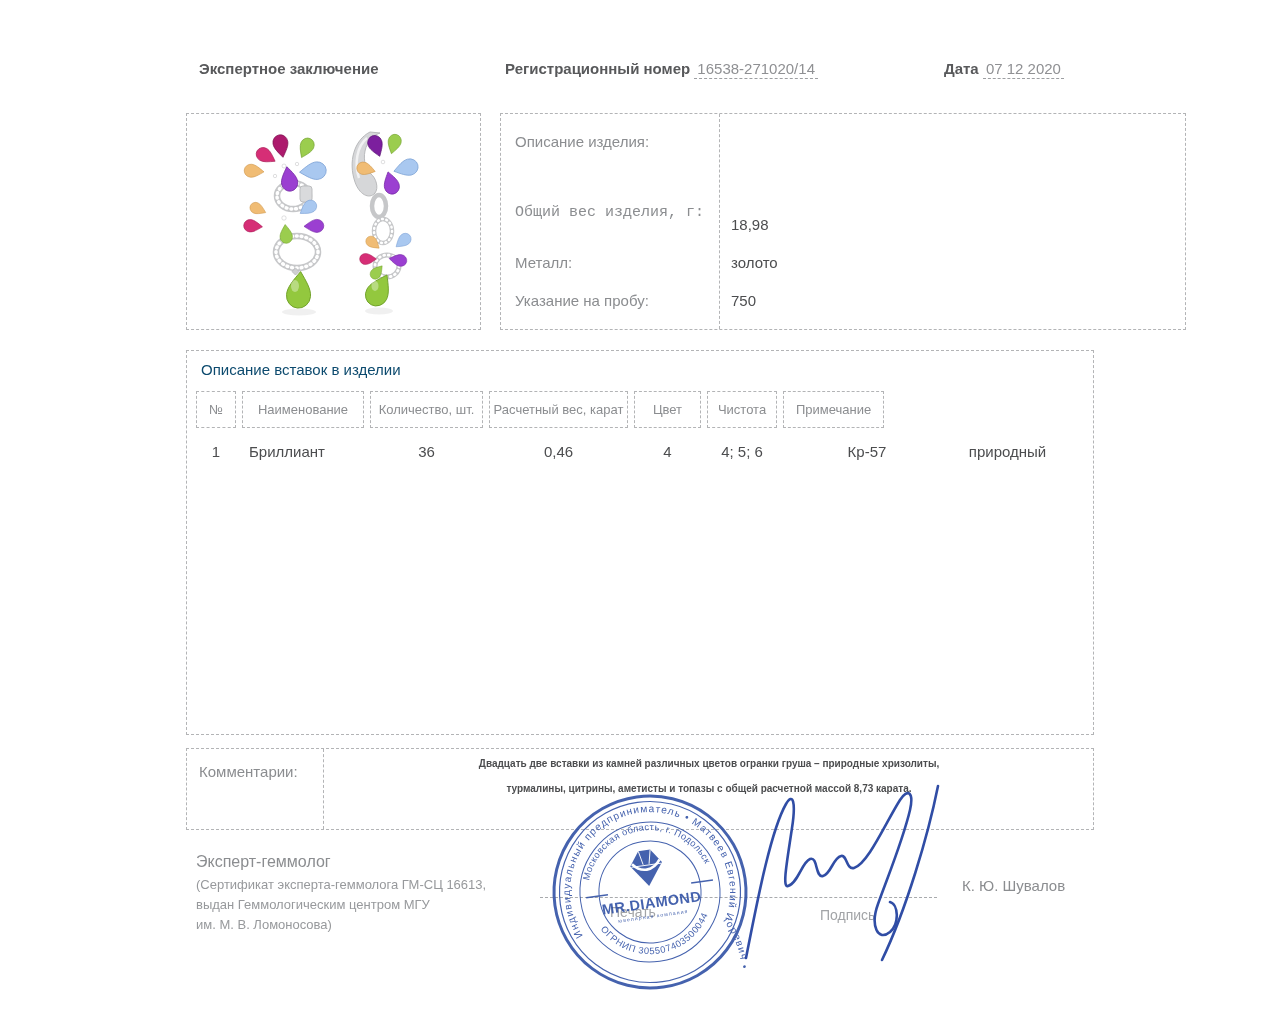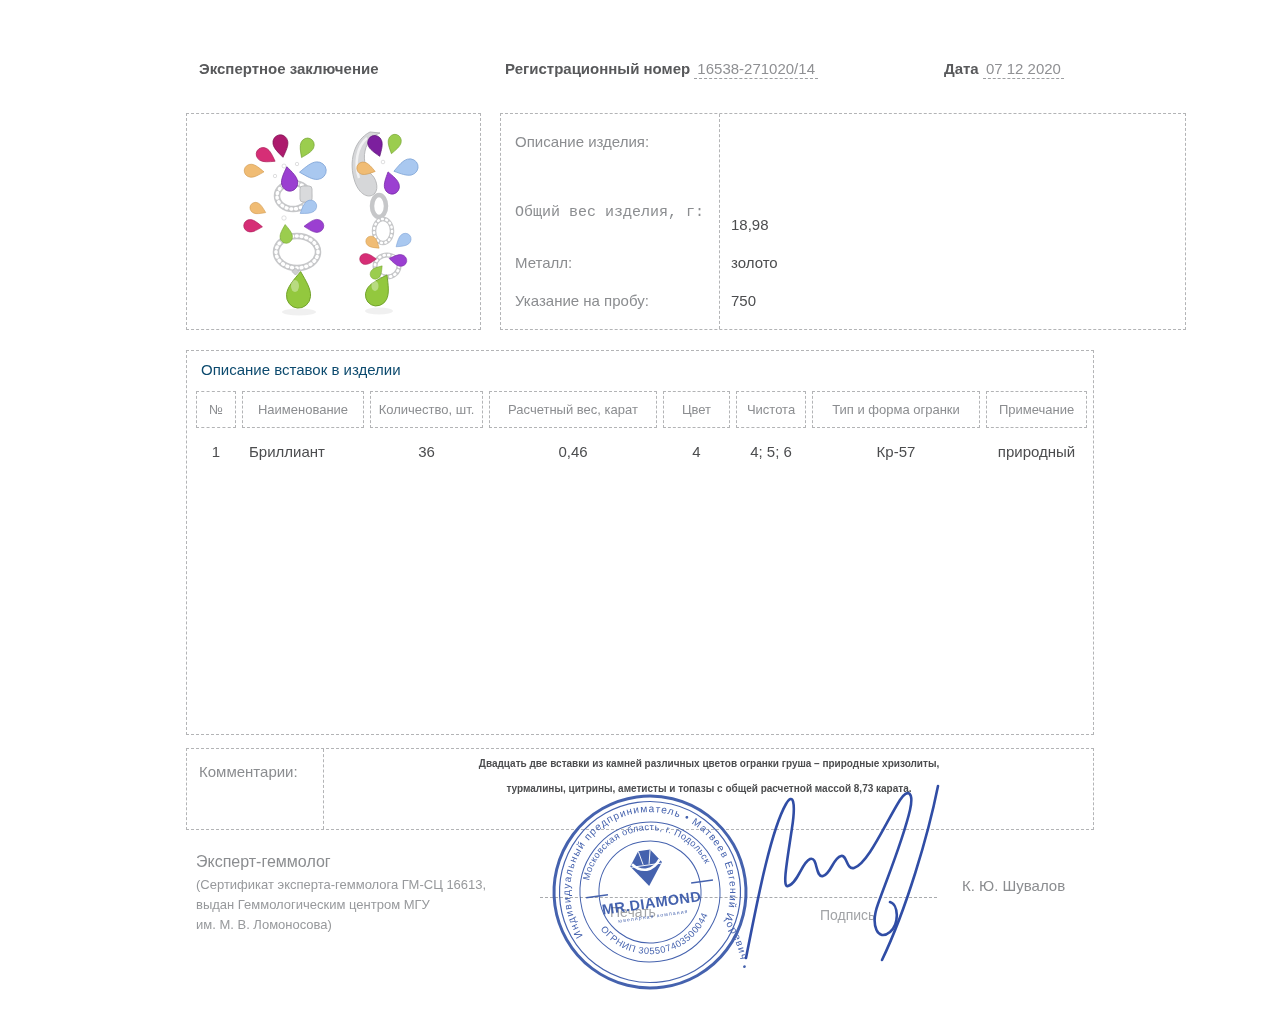--- a/index.html
+++ b/index.html
@@ -16,21 +16,21 @@
   .hdr-item{font-size:15px;}
   .desc-row{position:absolute;font-size:15px;line-height:25px;}
   .inserts-title{position:absolute;left:14px;top:10px;font-size:15px;color:#0c4a6e;}
   .thead{position:absolute;left:9px;top:40px;display:flex;gap:6px;}
   .th{border:1px dashed #b3b4b6;box-sizing:border-box;height:37px;display:flex;
       align-items:center;justify-content:center;font-size:13px;color:#8b8d90;text-align:center;}
   .trow{position:absolute;left:9px;top:85px;display:flex;gap:6px;}
   .td{height:30px;display:flex;align-items:center;justify-content:center;
       font-size:15px;color:#4c4d4f;box-sizing:border-box;}
   .td.left{justify-content:flex-start;padding-left:7px;}
-  .w0{width:40px}.w1{width:122px}.w2{width:113px}.w3{width:168px}
+  .w0{width:40px}.w1{width:122px}.w2{width:113px}.w3{width:139px}
   .w4{width:67px}.w5{width:70px}.w6{width:168px}.w7{width:101px}
   .caption{font-size:14px;color:#a2a4a7;}
   .signline{border-bottom:1px dashed #a8aaad;height:0;}
   .cert-small{font-size:13px;line-height:20px;color:#97999c;}
   .expert-name{font-size:15px;color:#8b8d90;}
   svg text{font-family:"Liberation Sans", sans-serif;}
 </style>
 </head>
 <body>
 
@@ -132,21 +132,20 @@
 
   <div class="abs panel" style="left:186px;top:350px;width:908px;height:385px;">
     <div class="inserts-title">Описание вставок в изделии</div>
     <div class="thead">
       <div class="th w0">№</div>
       <div class="th w1">Наименование</div>
       <div class="th w2">Количество, шт.</div>
       <div class="th w3">Расчетный вес, карат</div>
       <div class="th w4">Цвет</div>
       <div class="th w5">Чистота</div>
-      <div class="th w6">Тип и форма огранки</div>
       <div class="th w7">Примечание</div>
     </div>
     <div class="trow">
       <div class="td w0">1</div>
       <div class="td w1 left">Бриллиант</div>
       <div class="td w2">36</div>
       <div class="td w3">0,46</div>
       <div class="td w4">4</div>
       <div class="td w5">4; 5; 6</div>
       <div class="td w6">Кр-57</div>

